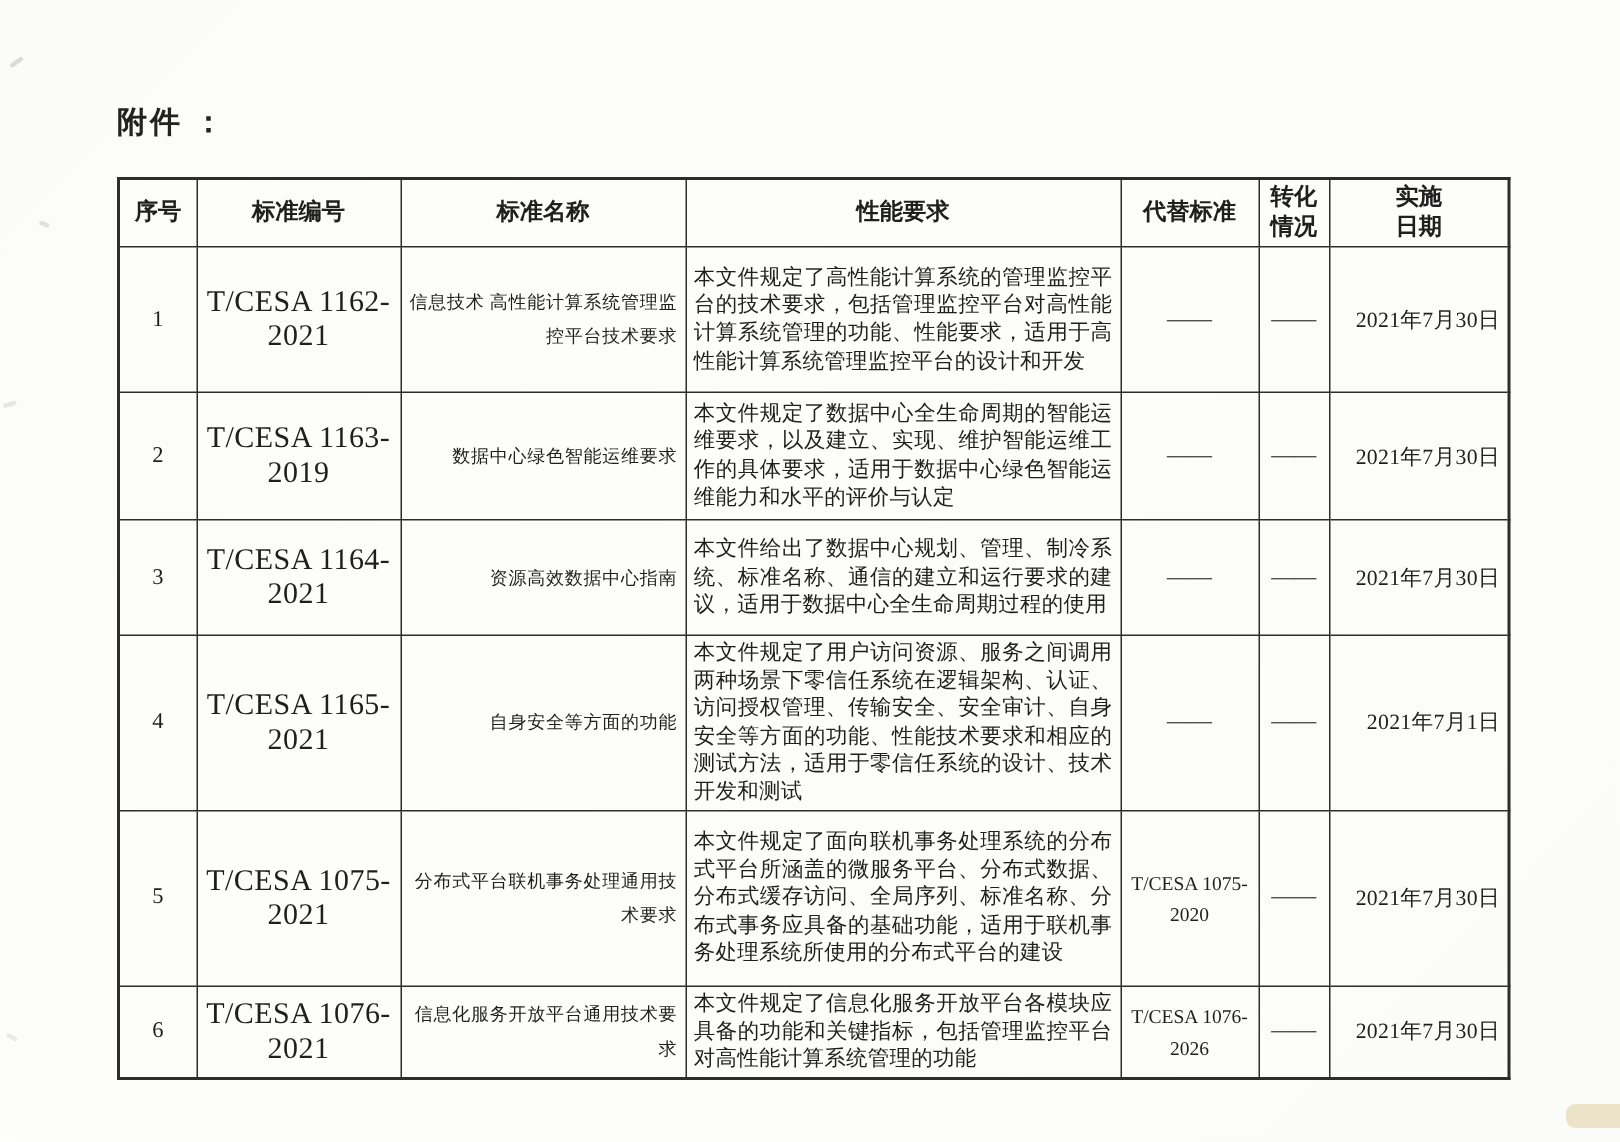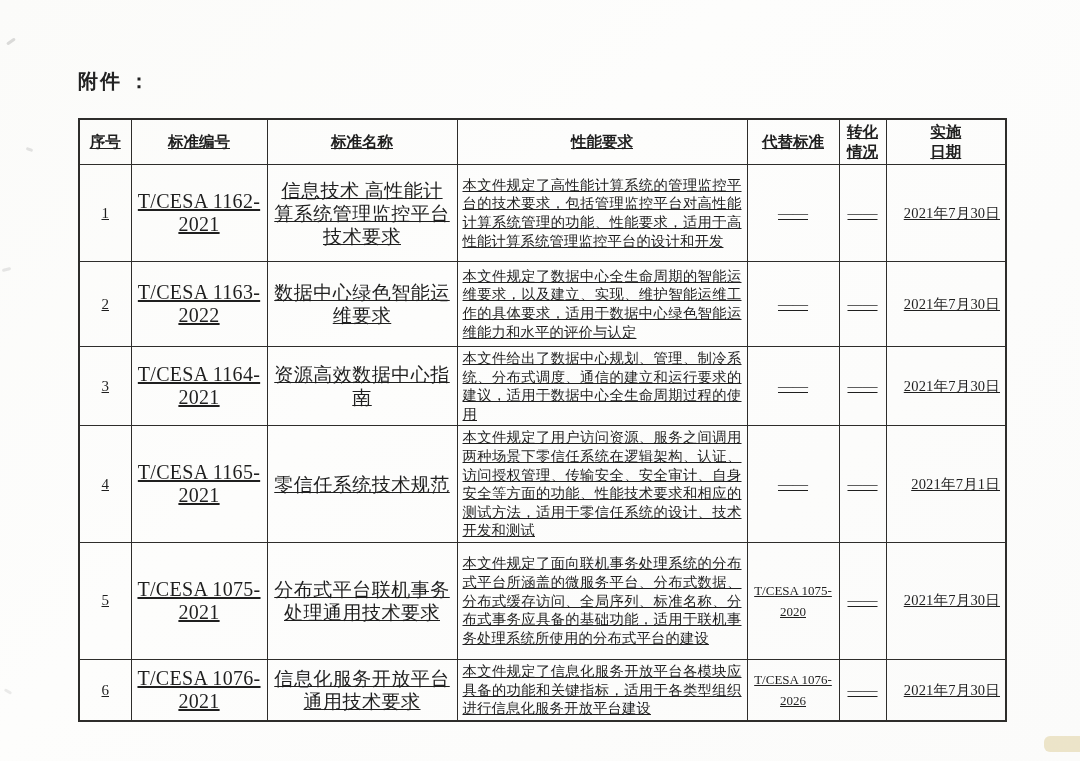--- a/index.html
+++ b/index.html
@@ -35,21 +35,20 @@
     color: #1c1c1c;
   }
   table.std-table {
     position: absolute;
     left: 78px; top: 118px;
     width: 927px;
     border-collapse: collapse;
     table-layout: fixed;
     font-size: 15px;
     color: #1f1f1f;
-    text-decoration: underline;
   }
   table.std-table th, table.std-table td {
     border: 1.6px solid #2e2d2b;
     padding: 2px 5px;
     vertical-align: middle;
     overflow: hidden;
   }
   table.std-table { border: 2px solid #2e2d2b; }
   th {
     font-weight: bold;
@@ -61,23 +60,23 @@
   tr.hdr    { height: 42px; }
   tr.row-0  { height: 97px; }
   tr.row-1  { height: 85px; }
   tr.row-2  { height: 77px; }
   tr.row-3  { height: 109px; }
   tr.row-4  { height: 117px; }
   tr.row-5  { height: 62px; }
   td.c { text-align: center; }
   td.num { text-align: center; letter-spacing: 0.3px; font-size: 20px; margin-top: 20px; }
   td.name {
-    text-align: center;
+    text-align: right;
     padding-left: 9px; padding-right: 6px;
-    font-size: 19px;
+    font-size: 12px;
     line-height: 23px;
     letter-spacing: 0.5px;
   }
   td.content {
     text-align: justify;
     padding: 3px 7px;
     font-size: 14.3px;
     line-height: 18.6px;
     letter-spacing: 0.2px;
   }
@@ -131,59 +130,59 @@
         <td class="c">1</td>
         <td class="num">T/CESA 1162-2021</td>
         <td class="name">信息技术 高性能计算系统管理监控平台技术要求</td>
         <td class="content">本文件规定了高性能计算系统的管理监控平台的技术要求，包括管理监控平台对高性能计算系统管理的功能、性能要求，适用于高性能计算系统管理监控平台的设计和开发</td>
         <td class="dash">——</td>
         <td class="conv">——</td>
         <td class="date">2021年7月30日</td>
       </tr>
       <tr class="row-1">
         <td class="c">2</td>
-        <td class="num">T/CESA 1163-2022</td>
+        <td class="num">T/CESA 1163-2019</td>
         <td class="name">数据中心绿色智能运维要求</td>
         <td class="content">本文件规定了数据中心全生命周期的智能运维要求，以及建立、实现、维护智能运维工作的具体要求，适用于数据中心绿色智能运维能力和水平的评价与认定</td>
         <td class="dash">——</td>
         <td class="conv">——</td>
         <td class="date">2021年7月30日</td>
       </tr>
       <tr class="row-2">
         <td class="c">3</td>
         <td class="num">T/CESA 1164-2021</td>
         <td class="name">资源高效数据中心指南</td>
-        <td class="content">本文件给出了数据中心规划、管理、制冷系统、分布式调度、通信的建立和运行要求的建议，适用于数据中心全生命周期过程的使用</td>
+        <td class="content">本文件给出了数据中心规划、管理、制冷系统、标准名称、通信的建立和运行要求的建议，适用于数据中心全生命周期过程的使用</td>
         <td class="dash">——</td>
         <td class="conv">——</td>
         <td class="date">2021年7月30日</td>
       </tr>
       <tr class="row-3">
         <td class="c">4</td>
         <td class="num">T/CESA 1165-2021</td>
-        <td class="name">零信任系统技术规范</td>
+        <td class="name">自身安全等方面的功能</td>
         <td class="content">本文件规定了用户访问资源、服务之间调用两种场景下零信任系统在逻辑架构、认证、访问授权管理、传输安全、安全审计、自身安全等方面的功能、性能技术要求和相应的测试方法，适用于零信任系统的设计、技术开发和测试</td>
         <td class="dash">——</td>
         <td class="conv">——</td>
         <td class="date">2021年7月1日</td>
       </tr>
       <tr class="row-4">
         <td class="c">5</td>
         <td class="num">T/CESA 1075-2021</td>
         <td class="name">分布式平台联机事务处理通用技术要求</td>
         <td class="content">本文件规定了面向联机事务处理系统的分布式平台所涵盖的微服务平台、分布式数据、分布式缓存访问、全局序列、标准名称、分布式事务应具备的基础功能，适用于联机事务处理系统所使用的分布式平台的建设</td>
         <td class="repl">T/CESA 1075-2020</td>
         <td class="conv">——</td>
         <td class="date">2021年7月30日</td>
       </tr>
       <tr class="row-5">
         <td class="c">6</td>
         <td class="num">T/CESA 1076-2021</td>
         <td class="name">信息化服务开放平台通用技术要求</td>
-        <td class="content">本文件规定了信息化服务开放平台各模块应具备的功能和关键指标，适用于各类型组织进行信息化服务开放平台建设</td>
+        <td class="content">本文件规定了信息化服务开放平台各模块应具备的功能和关键指标，包括管理监控平台对高性能计算系统管理的功能</td>
         <td class="repl">T/CESA 1076-2026</td>
         <td class="conv">——</td>
         <td class="date">2021年7月30日</td>
       </tr>
     </tbody>
   </table>
 
   <div class="artifact a1"></div>
   <div class="artifact a2"></div>
   <div class="artifact a3"></div>

